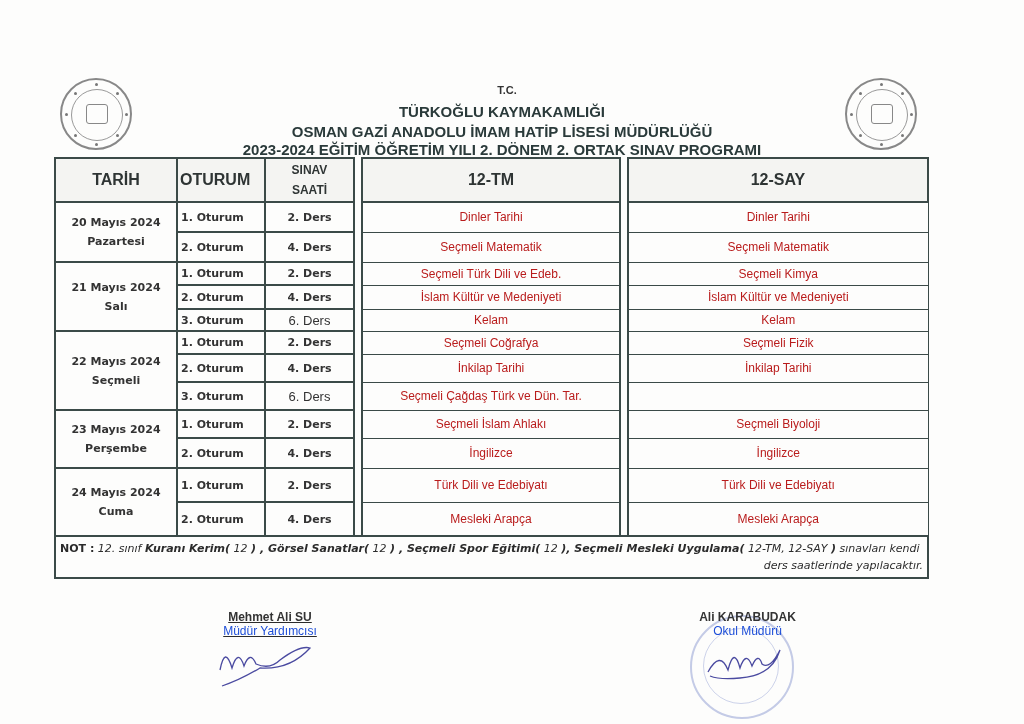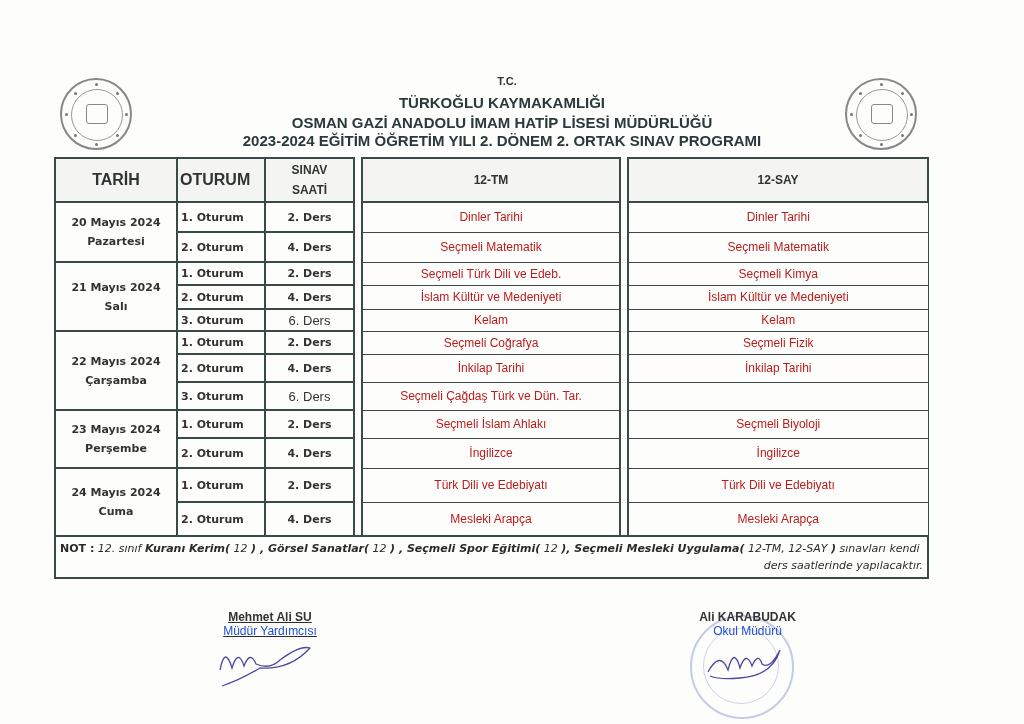--- a/index.html
+++ b/index.html
@@ -1,37 +1,37 @@
 <!DOCTYPE html>
 <html><head>
 <meta charset="utf-8">
 <style>
   html, body { margin: 0; padding: 0; }
   body {
     width: 1024px; height: 724px; background: #fdfdfc; position: relative; overflow: hidden;
     font-family: "Liberation Sans", sans-serif; color: #2b2b2b;
   }
-  .header { position: absolute; left: 0; top: 75px; width: 1024px; text-align: center; }
+  .header { position: absolute; left: 0; top: 84px; width: 1024px; text-align: center; }
   .tc { font-weight: bold; font-size: 11px; color: #333; margin-left: -10px; }
   .h1 { font-weight: bold; font-size: 15px; color: #2a3a3a; margin-top: 7px; margin-left: -20px; }
   .h2 { font-weight: bold; font-size: 15px; color: #2a3a3a; margin-top: 3px; margin-left: -20px; }
   .h3 { font-weight: bold; font-size: 15px; color: #2a3a3a; margin-top: 1px; margin-left: -20px; }
 
   .logo { position: absolute; width: 72px; height: 72px; border-radius: 50%; border: 2px solid #888; box-sizing: border-box; }
   .logo .ring { position: absolute; left: 9px; top: 9px; width: 50px; height: 50px; border-radius: 50%; border: 1.5px solid #999; }
   .logo .book { position: absolute; left: 24px; top: 24px; width: 20px; height: 18px; border: 1.5px solid #888; border-radius: 3px; }
   .logo .dot { position: absolute; width: 3px; height: 3px; background: #777; border-radius: 50%; }
   .logo-left { left: 60px; top: 78px; }
   .logo-right { left: 845px; top: 78px; }
 
   table { position: absolute; left: 54px; top: 157px; border-collapse: collapse; table-layout: fixed; width: 873px; }
   td, th { border: 2px solid #3b4a48; padding: 0; text-align: center; font-size: 12px; }
   th { background: #f4f4f2; font-weight: bold; color: #2e3434; }
   th.h-tarih { font-size: 16px; }
-  th.h-class { font-size: 12px; }
+  th.h-class { font-size: 16px; }
   td.date { font-family: "DejaVu Sans", sans-serif; font-weight: bold; font-size: 11px; line-height: 19px; color: #333; }
   td.ot { font-family: "DejaVu Sans", sans-serif; font-weight: bold; font-size: 11px; text-align: left; padding-left: 3px; color: #333; }
   td.sa { font-family: "DejaVu Sans", sans-serif; font-weight: bold; font-size: 11px; color: #333; }
   td.sa.plain { font-family: "Liberation Sans", sans-serif; font-weight: normal; font-size: 13px; }
   td.subj { font-size: 12px; color: #b91c1c; border-width: 1.5px; }
   td.gap { border-top: none; border-bottom: none; width: 8px; background: #fdfdfc; }
   td.dashb { border-bottom: 1px dashed #444 !important; }
   td.note { text-align: left; padding: 3px 4px; font-family: "DejaVu Sans", sans-serif; font-style: italic; font-size: 11px; line-height: 17px; border: 2px solid #3b4a48; }
   td.note .nl { font-style: normal; font-weight: bold; }
   td.note b { font-weight: bold; }
@@ -139,21 +139,21 @@
       </tr>
       <tr style="height: 22px;">
         <td class="ot">3. Oturum</td>
         <td class="sa plain">6. Ders</td>
         <td class="gap"></td>
         <td class="subj">Kelam</td>
         <td class="gap"></td>
         <td class="subj">Kelam</td>
       </tr>
       <tr style="height: 23px;">
-        <td class="date" rowspan="3"><span>22 Mayıs 2024</span><br><span>Çarşamba</span></td>
+        <td class="date" rowspan="3"><span>22 Mayıs 2024</span><br><span>Seçmeli</span></td>
         <td class="ot dashb">1. Oturum</td>
         <td class="sa dashb">2. Ders</td>
         <td class="gap"></td>
         <td class="subj">Seçmeli Coğrafya</td>
         <td class="gap"></td>
         <td class="subj">Seçmeli Fizik</td>
       </tr>
       <tr style="height: 28px;">
         <td class="ot">2. Oturum</td>
         <td class="sa">4. Ders</td>

